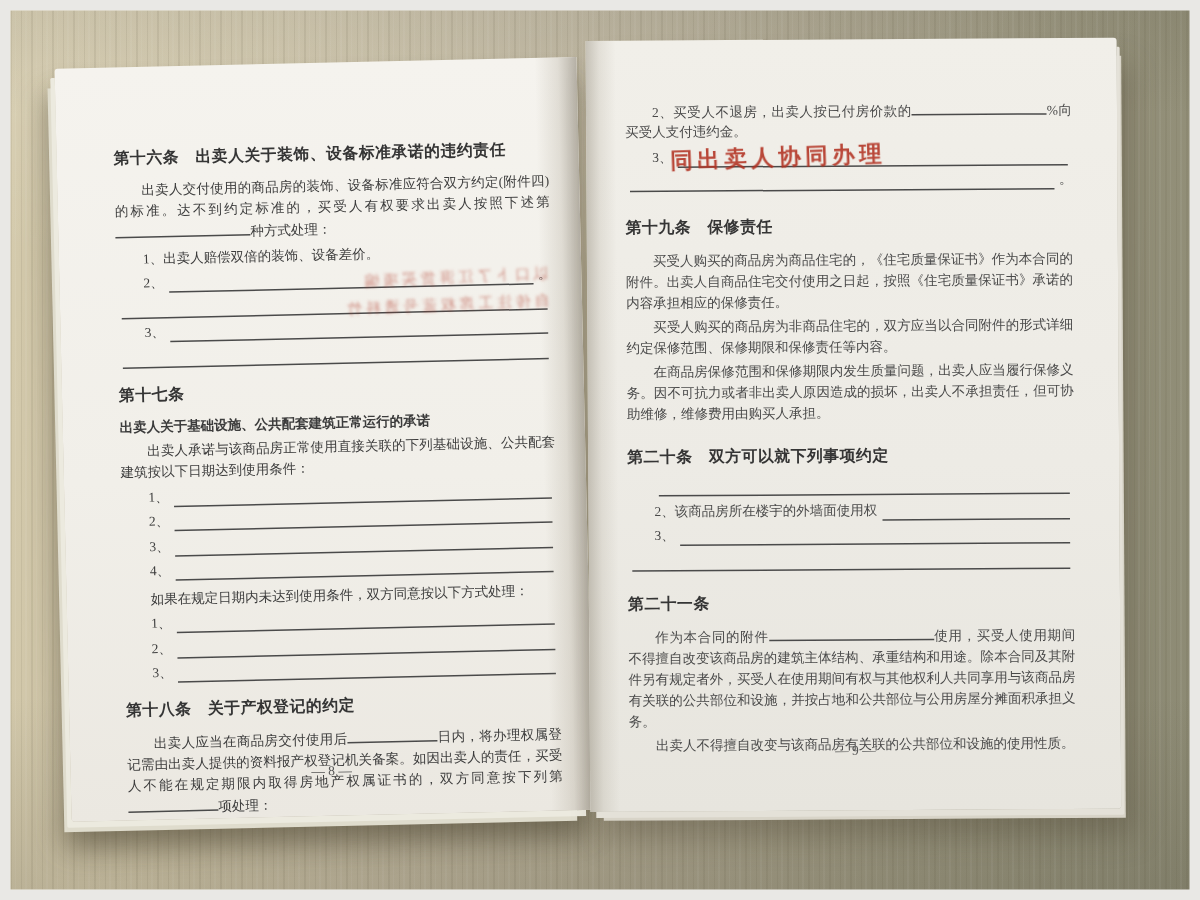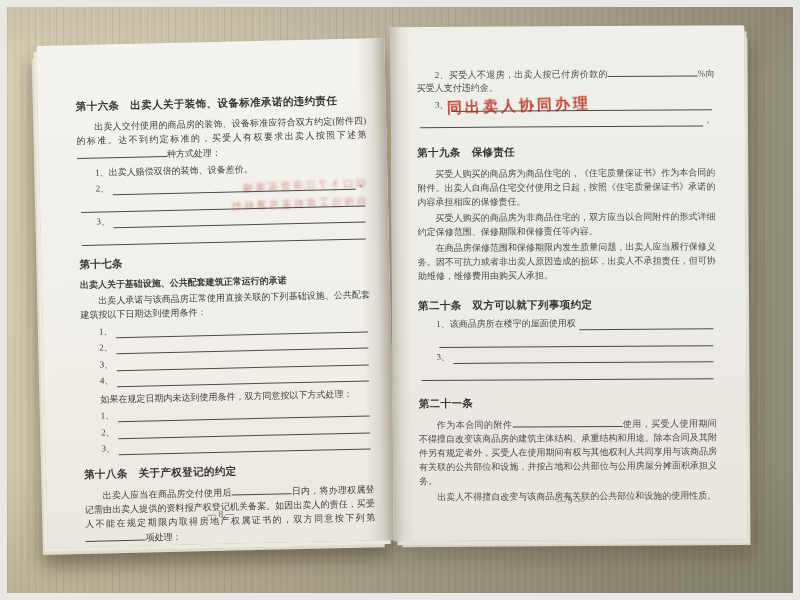--- a/index.html
+++ b/index.html
@@ -148,24 +148,24 @@
         <div class="stamp">同出卖人协同办理</div>
 
         <div class="art" style="margin-top:16px">第十九条　保修责任</div>
         <p class="ind">买受人购买的商品房为商品住宅的，《住宅质量保证书》作为本合同的附件。出卖人自商品住宅交付使用之日起，按照《住宅质量保证书》承诺的内容承担相应的保修责任。</p>
         <p class="ind">买受人购买的商品房为非商品住宅的，双方应当以合同附件的形式详细约定保修范围、保修期限和保修责任等内容。</p>
         <p class="ind">在商品房保修范围和保修期限内发生质量问题，出卖人应当履行保修义务。因不可抗力或者非出卖人原因造成的损坏，出卖人不承担责任，但可协助维修，维修费用由购买人承担。</p>
 
         <div class="art" style="margin-top:14px">第二十条　双方可以就下列事项约定</div>
 
         <div class="fline" style="padding-left:18px">
-          <span class="num">1、该商品房所在楼宇的屋面使用权</span>
             <span class="fill"></span>
         </div>
         <div class="fline" style="padding-left:18px">
+          <span class="num">2、该商品房所在楼宇的外墙面使用权</span>
             <span class="fill"></span>
         </div>
         <div class="fline" style="padding-left:18px">
           <span class="num">3、</span>
             <span class="fill"></span>
         </div>
         <div class="fline">
           <span class="fill"></span>
         </div>
 

